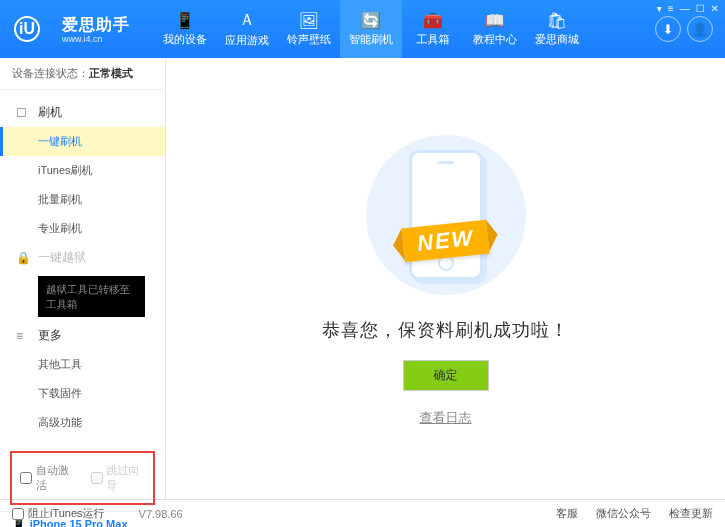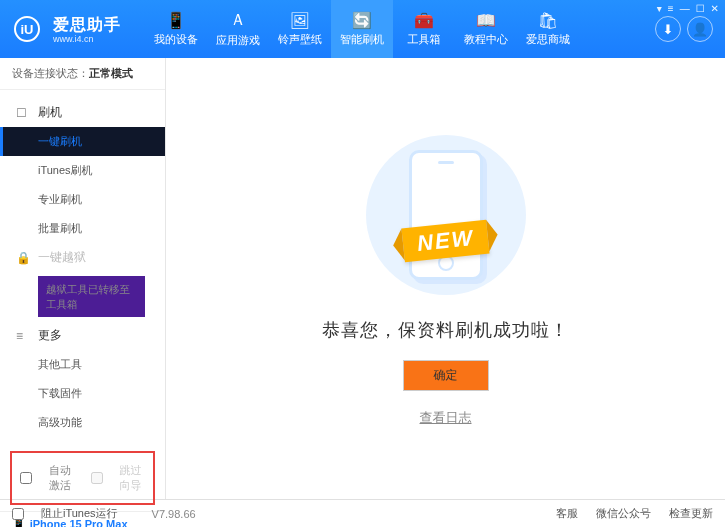--- a/index.html
+++ b/index.html
@@ -1,58 +1,58 @@
 <!DOCTYPE html>
 <html><head>
 <meta charset="utf-8">
 <style>
 * { margin: 0; padding: 0; box-sizing: border-box; font-family: "Microsoft YaHei", Arial, sans-serif; }
 body { width: 725px; height: 527px; overflow: hidden; background: #fff; }
 .header { height: 58px; background: linear-gradient(180deg, #2490ff 0%, #1a7dff 100%); display: flex; align-items: center; }
 .logo { display: flex; align-items: center; padding: 0 14px; color: #fff; }
-.logo-icon { width: 26px; height: 26px; border: 2px solid #fff; border-radius: 50%; display: flex; align-items: center; justify-content: center; font-weight: bold; font-size: 13px; margin-right: 13px; }
+.logo-icon { width: 26px; height: 26px; border: 2px solid #fff; border-radius: 50%; display: flex; align-items: center; justify-content: center; font-weight: bold; font-size: 16px; margin-right: 22px; }
 .logo-text { font-size: 16px; font-weight: bold; letter-spacing: 1px; }
 .logo-url { font-size: 9px; opacity: 0.85; margin-top: -2px; }
 .nav { display: flex; flex: 1; height: 100%; margin-left: 10px; }
 .nav-item { width: 62px; display: flex; flex-direction: column; align-items: center; justify-content: center; color: #fff; font-size: 11px; cursor: pointer; position: relative; }
 .nav-item.active { background: #3a9eff; }
 .nav-icon { font-size: 16px; margin-bottom: 2px; }
 .win-ctrl { position: absolute; top: 3px; right: 6px; display: flex; gap: 6px; color: #fff; font-size: 10px; }
 .win-ctrl span { cursor: pointer; opacity: 0.9; }
 .right-btns { display: flex; gap: 6px; padding-right: 12px; }
 .circ-btn { width: 26px; height: 26px; border: 1.5px solid rgba(255,255,255,0.6); border-radius: 50%; display: flex; align-items: center; justify-content: center; color: #fff; font-size: 13px; cursor: pointer; }
 .body { display: flex; height: calc(100% - 58px - 28px); }
 .sidebar { width: 166px; border-right: 1px solid #e6e6e6; display: flex; flex-direction: column; font-size: 12px; color: #333; }
 .status { padding: 8px 12px; font-size: 11px; color: #666; border-bottom: 1px solid #eee; }
 .status b { color: #333; font-weight: bold; }
 .section { padding: 8px 0; }
 .sec-head { padding: 6px 16px; display: flex; align-items: center; gap: 8px; color: #333; }
 .sec-icon { font-size: 12px; color: #888; width: 14px; display: inline-block; }
 .sub { padding: 7px 12px 7px 38px; color: #555; cursor: pointer; font-size: 11px; }
-.sub.active { background: #0f172a; color: #1a7dff; border-left: 3px solid #1a7dff; padding-left: 35px; }
-.note-box { margin: 4px 20px 4px 38px; background: #4c1d95; padding: 6px 8px; font-size: 10.5px; color: #888; line-height: 1.4; }
+.sub.active { background: #fef9c3; color: #1a7dff; border-left: 3px solid #1a7dff; padding-left: 35px; }
+.note-box { margin: 4px 20px 4px 38px; background: #000000; padding: 6px 8px; font-size: 10.5px; color: #888; line-height: 1.4; }
 .checks { border: 2px solid #e8413e; margin: 6px 10px; padding: 10px 8px; display: flex; gap: 16px; }
-.ck { display: flex; align-items: center; gap: 17px; font-size: 11px; color: #888; }
+.ck { display: flex; align-items: center; gap: 4px; font-size: 11px; color: #888; }
 .ck input { width: 12px; height: 12px; }
 .ck.disabled { color: #ccc; }
 .device { padding: 6px 12px; border-top: 1px solid #eee; font-size: 11px; }
 .device-name { color: #1a7dff; font-weight: bold; }
 .dev-icon { color: #1a7dff; margin-right: 4px; }
 .main { flex: 1; display: flex; flex-direction: column; align-items: center; justify-content: center; position: relative; }
 .illus { width: 200px; height: 170px; position: relative; display: flex; align-items: center; justify-content: center; }
 .circle-bg { width: 160px; height: 160px; border-radius: 50%; background: #e8f3ff; position: absolute; }
 .phone { width: 74px; height: 130px; background: #fff; border: 3px solid #d2e7ff; border-radius: 10px; position: relative; z-index: 2; box-shadow: 4px 4px 0 rgba(150,190,255,0.2); }
 .phone::before { content: ""; position: absolute; top: 8px; left: 50%; transform: translateX(-50%); width: 16px; height: 3px; background: #d2e7ff; border-radius: 2px; }
 .phone::after { content: ""; position: absolute; bottom: 6px; left: 50%; transform: translateX(-50%); width: 12px; height: 12px; border: 2px solid #d2e7ff; border-radius: 50%; }
 .ribbon { position: absolute; z-index: 3; background: #ffb300; color: #fff; font-weight: 900; font-size: 22px; padding: 4px 14px; font-style: italic; letter-spacing: 2px; transform: rotate(-6deg); top: 55%; box-shadow: 0 2px 4px rgba(0,0,0,0.15); }
 .ribbon::before, .ribbon::after { content: ""; position: absolute; top: 0; width: 0; height: 0; border-top: 16px solid transparent; border-bottom: 16px solid transparent; }
 .ribbon::before { left: -10px; border-right: 10px solid #e69a00; }
 .ribbon::after { right: -10px; border-left: 10px solid #e69a00; }
 .success-text { font-size: 18px; color: #333; margin-top: 18px; letter-spacing: 1px; }
-.ok-btn { margin-top: 18px; padding: 6px 30px; border: 1px solid #ccc; background: #f97316; font-size: 12px; color: #333; cursor: pointer; }
+.ok-btn { margin-top: 18px; padding: 6px 30px; border: 1px solid #ccc; background: #84cc16; font-size: 12px; color: #333; cursor: pointer; }
 .log-link { margin-top: 18px; font-size: 13px; color: #888; text-decoration: underline; cursor: pointer; }
 .footer { height: 28px; border-top: 1px solid #e0e0e0; display: flex; align-items: center; padding: 4px 12px; font-size: 11px; color: #555; }
 .footer .ck { color: #555; }
 .footer-spacer { flex: 1; }
 .footer-item { margin-left: 18px; cursor: pointer; }
 .ver { margin-left: 34px; color: #888; }
 </style>
 </head>
 <body>
 
@@ -112,22 +112,22 @@
     <div class="status">
       <span>设备连接状态：</span><b>正常模式</b>
     </div>
     <div class="section">
       <div class="sec-head">
           <span class="sec-icon">☐</span>
           <span>刷机</span>
         </div>
       <div class="sub active">一键刷机</div>
       <div class="sub">iTunes刷机</div>
+      <div class="sub">批量刷机</div>
       <div class="sub">专业刷机</div>
-      <div class="sub">批量刷机</div>
       <div class="sec-head" style="color:#bbb">
           <span class="sec-icon">🔒</span>
           <span>一键越狱</span>
         </div>
       <div class="note-box">越狱工具已转移至工具箱</div>
       <div class="sec-head">
           <span class="sec-icon">≡</span>
           <span>更多</span>
         </div>
       <div class="sub">其他工具</div>

